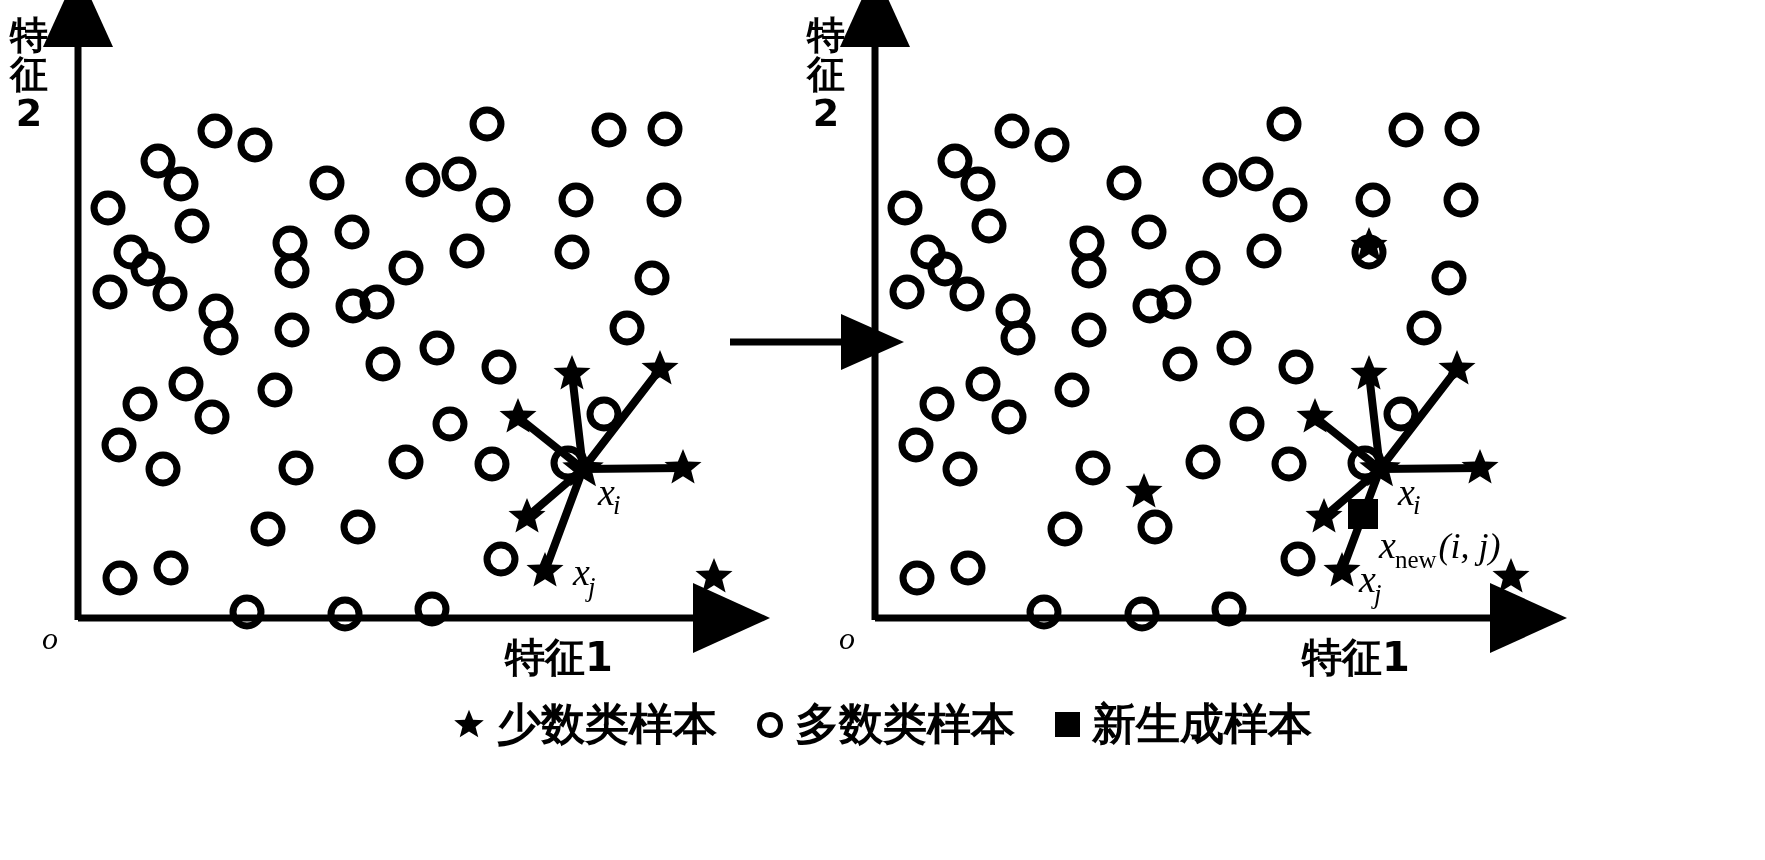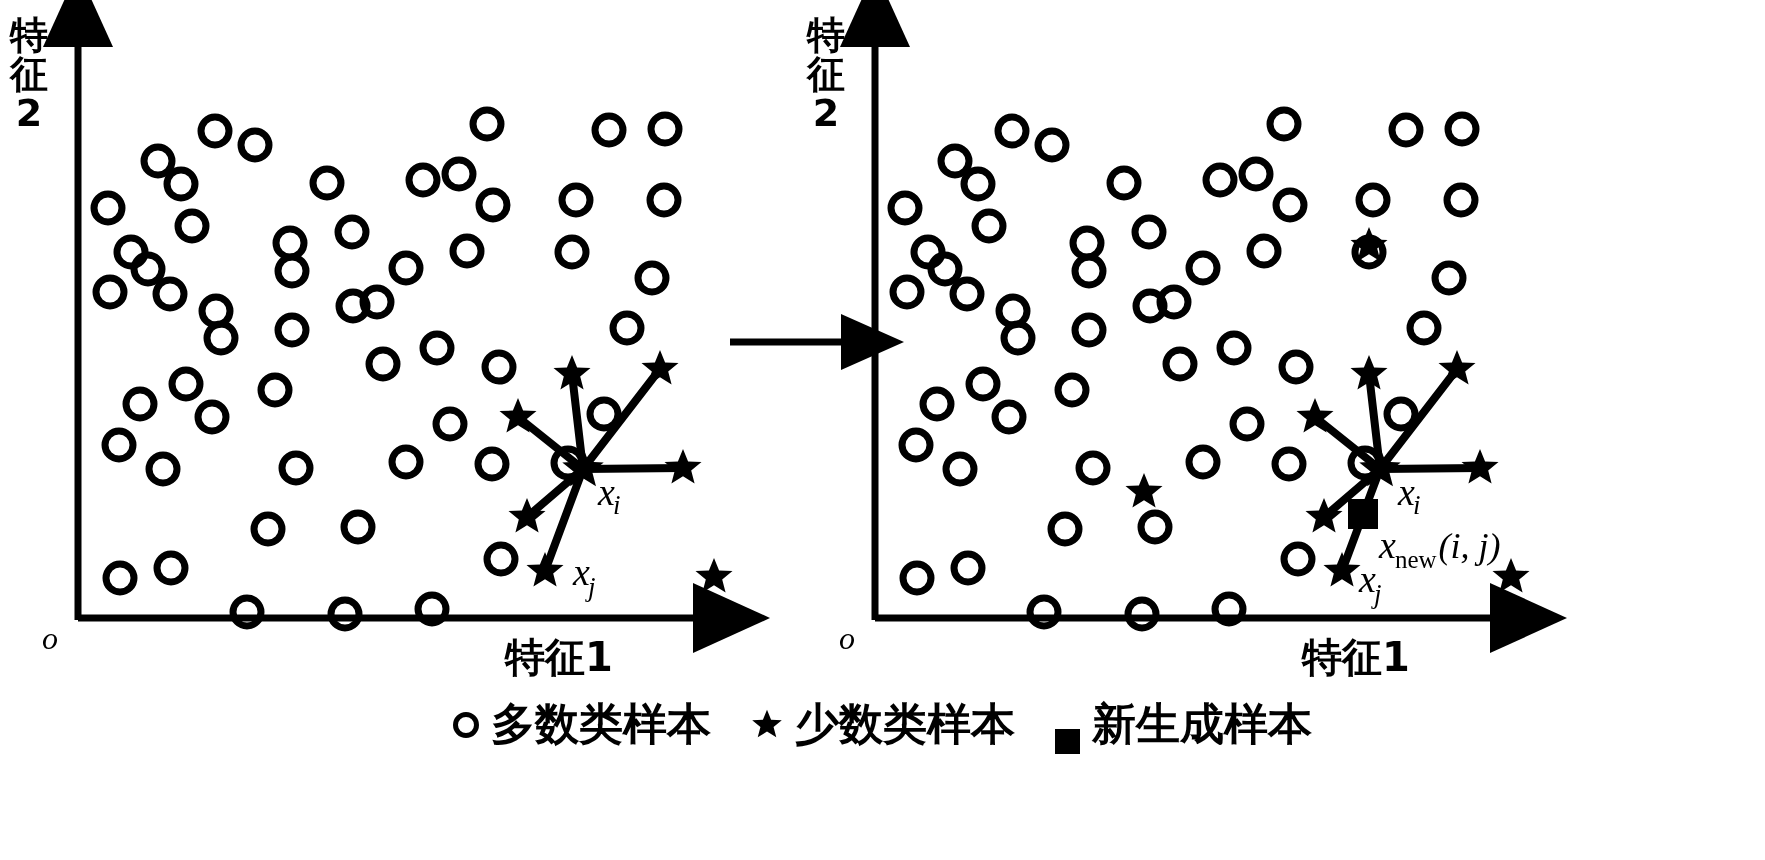--- a/index.html
+++ b/index.html
@@ -274,32 +274,32 @@
     <span class="mathitalic" style="font-size:38px;">x</span><span class="mathupright" style="font-size:25px; position:relative; top:10px; left:-1px;margin-top:44px;">new</span><span class="mathitalic" style="font-size:36px; position:relative; left:1px;">(i, j)</span>
   </div>
 
   <div style="position:absolute; left:1359px; top:557px;">
     <span class="mathitalic" style="font-size:38px;">x</span><span class="mathitalic" style="font-size:27px; position:relative; top:11px; left:-2px;">j</span>
   </div>
 
   <div style="position:absolute; left:0; top:695px; width:1765px; display:flex; justify-content:center; align-items:center; gap:40px;">
 
     <div style="display:flex; align-items:center; gap:12px;">
-      <span style="display:inline-block; width:26px; height:26px; border:5px solid #000; border-radius:50%; box-sizing:border-box;"></span>
-      <span class="cjk" style="font-size:44px; letter-spacing:0px;">多数类样本</span>
-    </div>
-
-    <div style="display:flex; align-items:center; gap:12px;">
       <span style="display:inline-block; width:32px; height:32px; line-height:32px; position:relative;">
         <svg viewBox="-20 -20 40 40" width="32" height="32" style="display:block;">
           <path d="M0,-19 L5.1,-6.5 L18.5,-5.9 L8.2,2.5 L11.6,15.4 L0,8.2 L-11.6,15.4 L-8.2,2.5 L-18.5,-5.9 L-5.1,-6.5 Z" fill="#000"></path>
         </svg>
       </span>
       <span class="cjk" style="font-size:44px;">少数类样本</span>
     </div>
 
-    <div style="display:flex; align-items:flex-end; gap:12px;">
+    <div style="display:flex; align-items:center; gap:12px;">
+      <span style="display:inline-block; width:26px; height:26px; border:5px solid #000; border-radius:50%; box-sizing:border-box;"></span>
+      <span class="cjk" style="font-size:44px; letter-spacing:0px;">多数类样本</span>
+    </div>
+
+    <div style="display:flex; align-items:center; gap:12px;">
       <span style="display:inline-block; width:25px; height:25px; background:#000;"></span>
       <span class="cjk" style="font-size:44px;">新生成样本</span>
     </div>
   </div>
 
 </div>
 
 </body></html>

